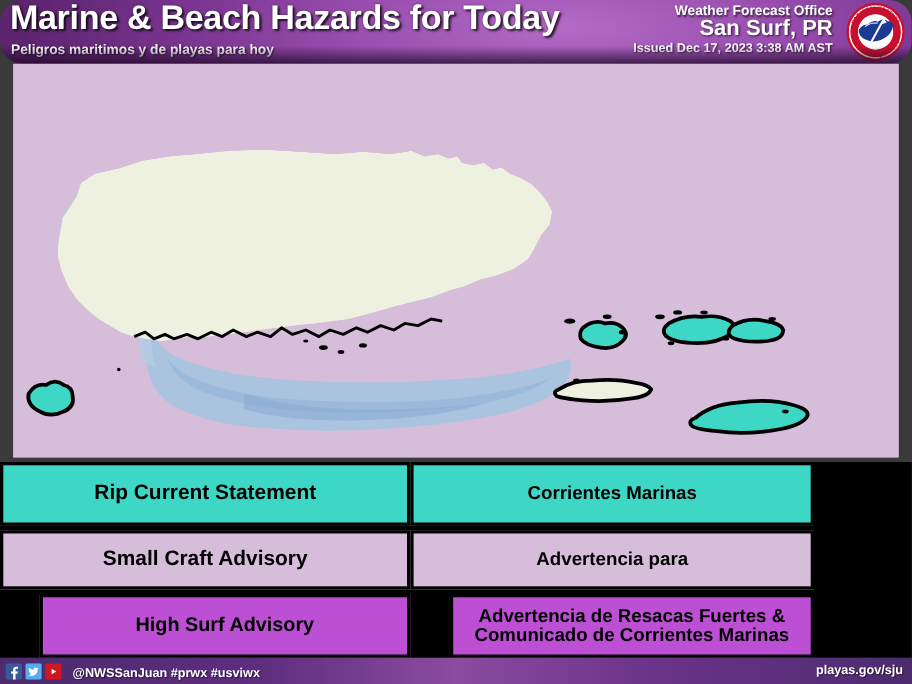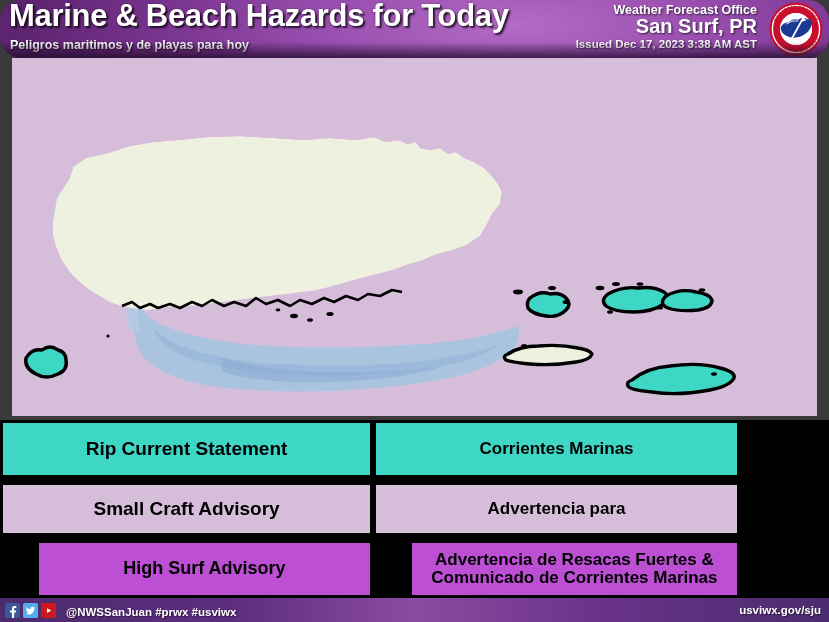--- a/index.html
+++ b/index.html
@@ -335,16 +335,16 @@
       <svg class="sicon" viewBox="0 0 24 24">
         <rect width="24" height="24" rx="3" fill="#55acee"></rect>
         <path d="M19.5 7.5c-.55.25-1.15.42-1.78.5a3.1 3.1 0 0 0 1.36-1.72c-.6.36-1.27.62-1.97.76a3.1 3.1 0 0 0-5.28 2.83A8.8 8.8 0 0 1 5.4 6.63a3.1 3.1 0 0 0 .96 4.14c-.5-.02-.98-.16-1.4-.38v.04a3.1 3.1 0 0 0 2.48 3.04c-.45.12-.94.14-1.4.05a3.1 3.1 0 0 0 2.9 2.15 6.23 6.23 0 0 1-4.6 1.28 8.78 8.78 0 0 0 4.76 1.4c5.7 0 8.83-4.73 8.83-8.83v-.4c.6-.44 1.13-1 1.55-1.62z" fill="#ffffff"></path>
       </svg>
       <svg class="sicon" viewBox="0 0 24 24">
         <rect width="24" height="24" rx="3" fill="#cc181e"></rect>
         <path d="M9.5 8.2 L16.5 12 L9.5 15.8 Z" fill="#ffffff"></path>
       </svg>
       <span id="handle">@NWSSanJuan #prwx #usviwx</span>
     </div>
-    <span id="weburl">usviwx.gov/sju</span>
+    <span id="weburl">playas.gov/sju</span>
   </div>
 
 </div>
 
 </body></html>

